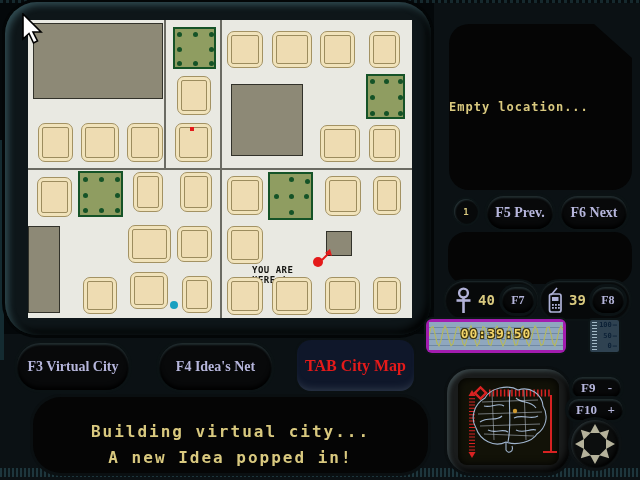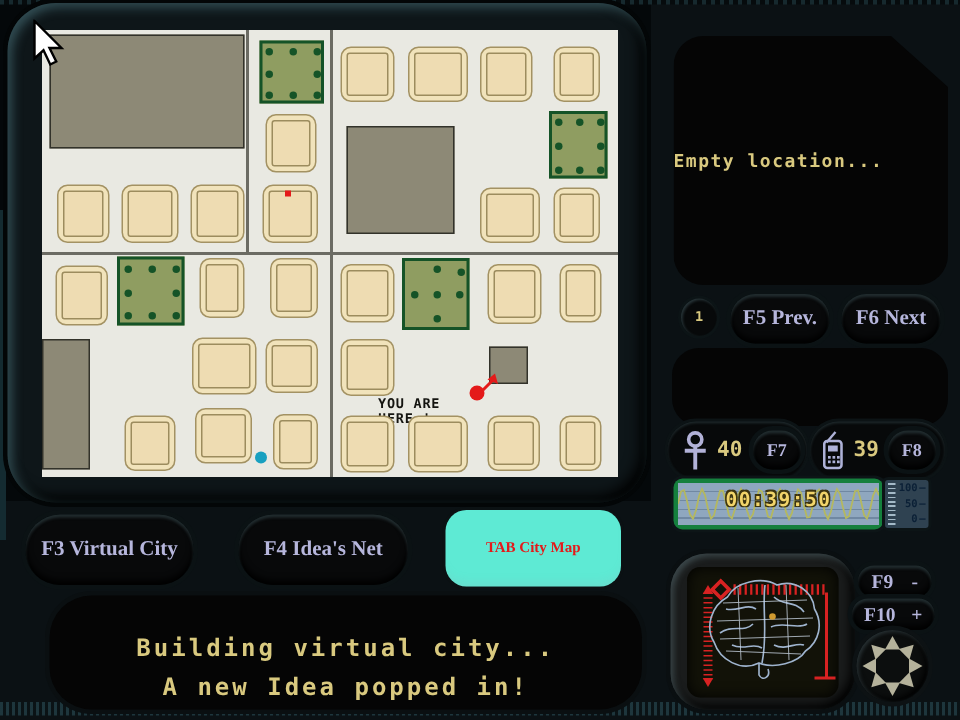--- a/index.html
+++ b/index.html
@@ -52,21 +52,21 @@
   .btn-f6{left:561px;top:196px;width:66px;height:33px;font-size:14px;}
   .spare-panel{left:448px;top:232px;width:184px;height:52px;background:#050505;border-radius:18px;}
 
   .counter-pill{background:#07090a;border-radius:19px;display:flex;align-items:center;
                 box-shadow:inset 0 1px 2px rgba(110,150,160,.25),0 0 0 2px #0c1315;}
   .c1{left:445px;top:281px;width:93px;height:38px;padding-left:11px;gap:7px;}
   .c2{left:540px;top:281px;width:90px;height:38px;padding-left:7px;gap:6px;}
   .counter-val{font-size:14px;font-weight:bold;color:var(--khaki,#d9c97f);}
   .key-pill{width:32px;height:26px;border-radius:13px;font-size:12px;flex:none;}
 
-  .timer{left:449px;top:319px;width:140px;height:34px;background:#15803d;border-radius:6px;box-shadow:0 0 0 2px #0d1517;}
+  .timer{left:426px;top:319px;width:140px;height:34px;background:#a21caf;border-radius:6px;box-shadow:0 0 0 2px #0d1517;}
   .timer-screen{position:absolute;inset:3px;background:var(--timer-bg,#8fa7bf);overflow:hidden;
                 background-image:repeating-linear-gradient(180deg,transparent 0 5px,#7088a2 5px 6px);}
   .timer-text{position:absolute;width:100%;top:7px;text-align:center;font-size:13px;font-weight:bold;
               letter-spacing:1px;color:var(--timer-text,#f2d56a);
               text-shadow:1px 1px 0 #3c3410,-1px -1px 0 #3c3410,1px -1px 0 #3c3410,-1px 1px 0 #3c3410;}
 
   .gauge{left:588px;top:318px;width:33px;height:36px;background:#2f4251;border-radius:4px;
          border:2px solid #0c1416;display:flex;}
   .gauge-ticks{width:8px;margin:2px 0 2px 2px;background:repeating-linear-gradient(180deg,#a4bac8 0 1px,transparent 1px 3px);}
   .gauge-labels{flex:1;display:flex;flex-direction:column;justify-content:space-between;
@@ -82,22 +82,22 @@
           justify-content:space-between;padding:0 9px;}
   .btn-f10{left:568px;top:399px;width:55px;height:21px;border-radius:11px;font-size:13px;
            justify-content:space-between;padding:0 8px;}
   .compass-btn{left:571px;top:420px;width:48px;height:48px;border-radius:50%;background:#0c0e0e;
                box-shadow:0 0 0 3px #0d1214,inset 1px 1px 3px rgba(120,150,160,.3),inset -2px -2px 5px #000;
                display:flex;align-items:center;justify-content:center;}
 
   
   .tab-f3{left:17px;top:343px;width:112px;height:47px;border-radius:23px;font-size:14px;}
   .tab-f4{left:159px;top:343px;width:113px;height:47px;border-radius:23px;font-size:14px;}
-  .tab-map{left:297px;top:340px;width:117px;height:51px;border-radius:14px;background:#5eead4;
-           color:var(--red,#e41a1a);font-size:10px;font-family:"Liberation Serif",serif;font-weight:bold;
+  .tab-map{left:297px;top:340px;width:117px;height:51px;border-radius:14px;background:#0f172a;
+           color:var(--red,#e41a1a);font-size:16px;font-family:"Liberation Serif",serif;font-weight:bold;
            display:flex;align-items:center;justify-content:center;
            box-shadow:0 0 0 2px #0b1113,inset 0 -7px 8px -6px rgba(150,170,180,.28);}
   .status-panel{left:33px;top:397px;width:395px;height:76px;background:#050505;border-radius:28px;
                 box-shadow:0 0 0 3px #0a0f11;}
   .status-line{text-align:center;font-weight:bold;font-size:16px;letter-spacing:2px;color:var(--khaki,#d9c97f);}
   .sl1{margin-top:25px;} .sl2{margin-top:7px;}
 
   .cursor{left:22px;top:13px;}
 </style>
 </head>

